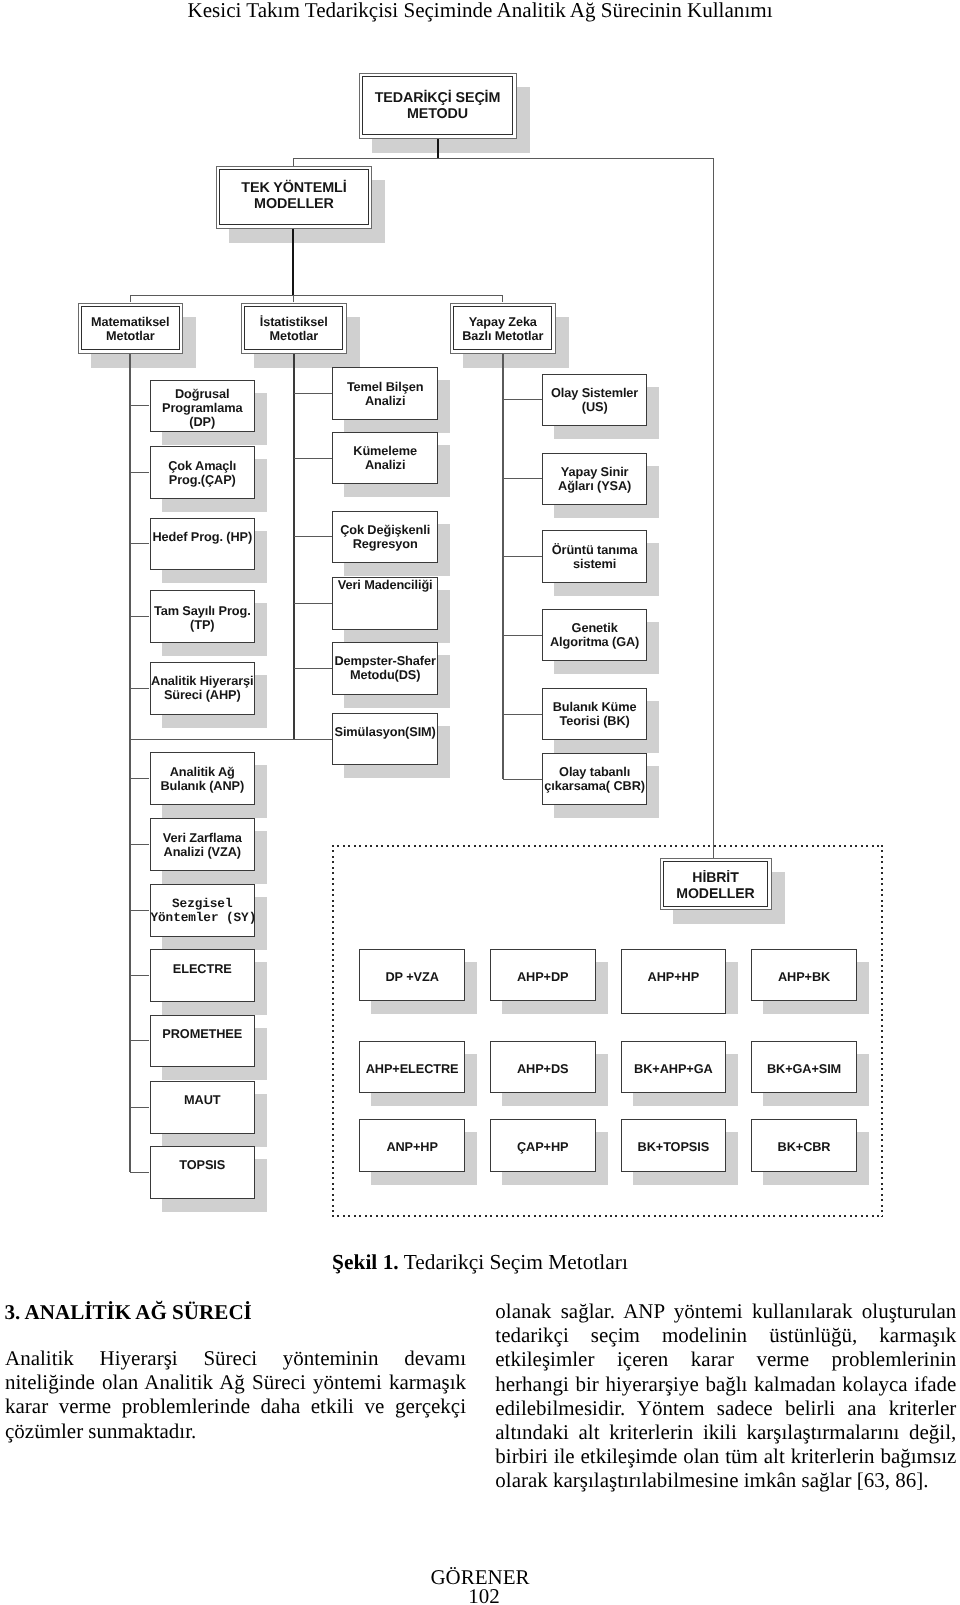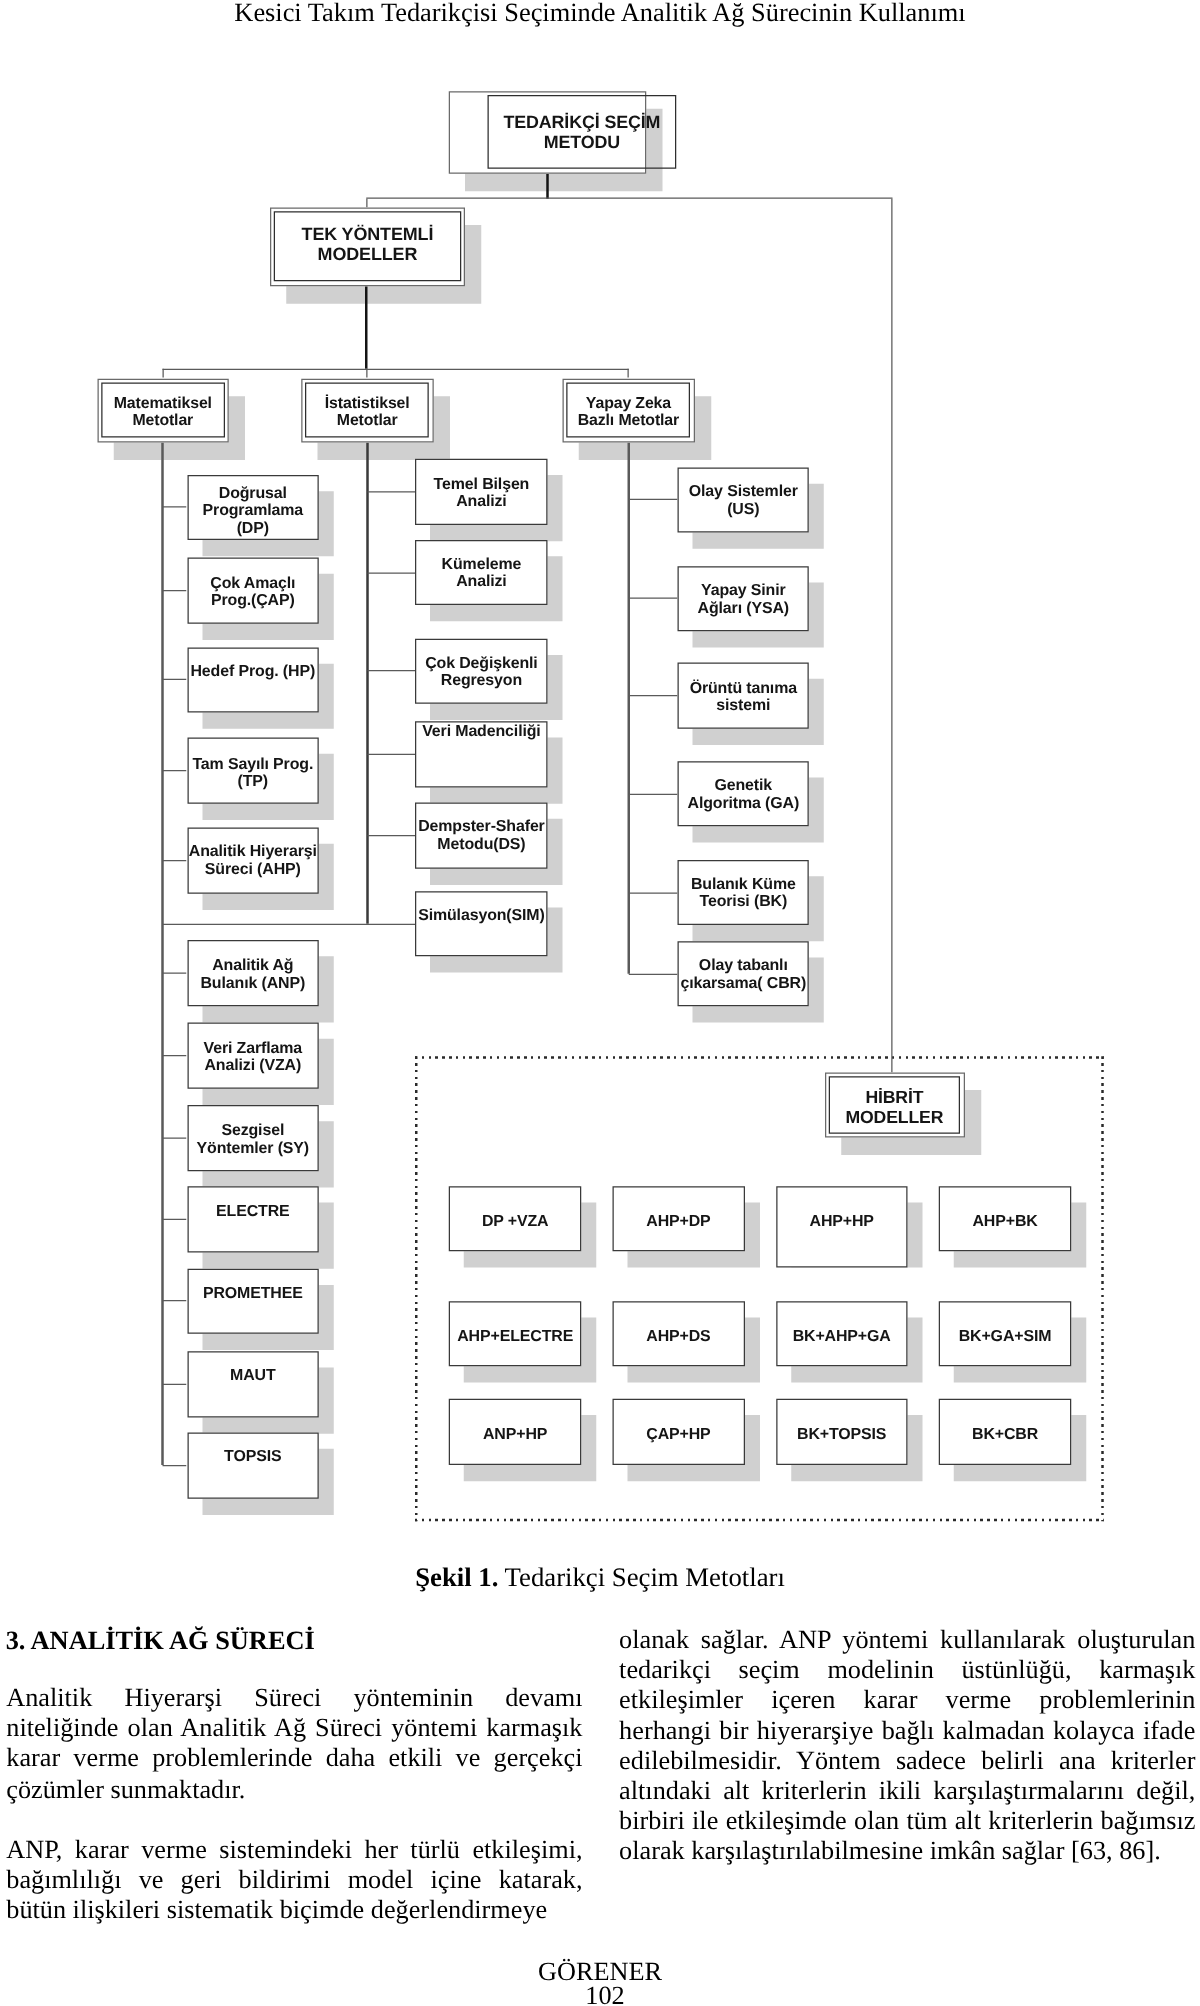--- a/index.html
+++ b/index.html
@@ -31,21 +31,21 @@
   .foot{position:absolute;width:960px;text-align:center;font-size:21px;line-height:22px;}
 </style>
 </head>
 <body>
 
 <div class="hdr">Kesici Takım Tedarikçisi Seçiminde Analitik Ağ Sürecinin Kullanımı</div>
 <div id="diagram">
 <div class="dashbox" style="left:331.9px;top:845.3px;width:551.5px;height:372.0px;"></div>
 <div class="sh" style="left:371.5px;top:86.5px;width:158.0px;height:66.0px;"></div>
     <div class="bx dbl" style="left:358.5px;top:72.5px;width:158.0px;height:66.0px;">
-      <div class="inner" style="font-size:14.30px;line-height:16.00px;padding-top:12.80px;margin-left:28px;">
+      <div class="inner" style="font-size:14.30px;line-height:16.00px;padding-top:12.80px;">
         <span class="tl">TEDARİKÇİ SEÇİM</span>
         <span class="tl">METODU</span>
       </div>
     </div>
 <div class="ln" style="left:436.50px;top:138.50px;width:2.00px;height:20.00px;background:#141414;"></div>
 <div class="ln" style="left:293.40px;top:158.00px;width:421.00px;height:1.00px;background:#5a5a5a;"></div>
 <div class="ln" style="left:292.90px;top:158.50px;width:1.00px;height:7.10px;background:#5a5a5a;"></div>
 <div class="sh" style="left:228.6px;top:179.6px;width:156.7px;height:63.0px;"></div>
     <div class="bx dbl" style="left:215.6px;top:165.6px;width:156.7px;height:63.0px;">
       <div class="inner" style="font-size:14.35px;line-height:16.60px;padding-top:9.60px;">
@@ -125,21 +125,21 @@
       <span class="tl">Bulanık (ANP)</span>
     </div>
 <div class="ln" style="left:129.80px;top:844.10px;width:19.70px;height:1.10px;background:#5a5a5a;"></div>
 <div class="sh" style="left:161.5px;top:831.4px;width:105.5px;height:52.5px;"></div>
     <div class="bx" style="left:149.5px;top:818.4px;width:105.5px;height:52.5px;font-size:12.75px;line-height:14.00px;padding-top:11.38px;">
       <span class="tl">Veri Zarflama</span>
       <span class="tl">Analizi (VZA)</span>
     </div>
 <div class="ln" style="left:129.80px;top:910.10px;width:19.70px;height:1.10px;background:#5a5a5a;"></div>
 <div class="sh" style="left:161.5px;top:897.4px;width:105.5px;height:52.5px;"></div>
-    <div class="bx" style="left:149.5px;top:884.4px;width:105.5px;height:52.5px;font-size:12.75px;line-height:14.00px;padding-top:11.38px;">
+    <div class="bx" style="left:149.5px;top:884.4px;width:105.5px;height:52.5px;font-size:12.75px;line-height:14.00px;padding-top:11.38px;font-family:Liberation Mono, monospace;">
       <span class="tl">Sezgisel</span>
       <span class="tl">Yöntemler (SY)</span>
     </div>
 <div class="ln" style="left:129.80px;top:975.10px;width:19.70px;height:1.10px;background:#5a5a5a;"></div>
 <div class="sh" style="left:161.5px;top:962.4px;width:105.5px;height:52.5px;"></div>
     <div class="bx" style="left:149.5px;top:949.4px;width:105.5px;height:52.5px;font-size:12.75px;line-height:14.00px;padding-top:11.38px;">
       <span class="tl">ELECTRE</span>
     </div>
 <div class="ln" style="left:129.80px;top:1040.40px;width:19.70px;height:1.10px;background:#5a5a5a;"></div>
 <div class="sh" style="left:161.5px;top:1027.7px;width:105.5px;height:52.5px;"></div>
@@ -274,19 +274,18 @@
     </div>
 <div class="sh" style="left:763.3px;top:1132.0px;width:105.5px;height:52.6px;"></div>
     <div class="bx" style="left:751.3px;top:1119.0px;width:105.5px;height:52.6px;font-size:12.75px;line-height:14.00px;padding-top:20.18px;">
       <span class="tl">BK+CBR</span>
     </div>
 </div>
 <div class="cap" style="left:0;top:1250px;width:960px;text-align:center;"><b>Şekil 1.</b> <span>Tedarikçi Seçim Metotları</span></div>
 <div class="secnum" style="left:4.5px;top:1299.5px;"><span>3.</span> <span>ANALİTİK AĞ SÜRECİ</span></div>
 <div class="col" style="left:5px;top:1346px;width:461px;">
     <p style="margin:0 0 24.2px 0;">Analitik Hiyerarşi Süreci yönteminin devamı niteliğinde olan Analitik Ağ Süreci yöntemi karmaşık karar verme problemlerinde daha etkili ve gerçekçi çözümler sunmaktadır.</p>
-    <p style="margin:0;">ANP, karar verme sistemindeki her türlü etkileşimi, bağımlılığı ve geri bildirimi model içine katarak, bütün ilişkileri sistematik biçimde değerlendirmeye</p>
   </div>
 <div class="col" style="left:495.3px;top:1299px;width:461px;">
     <p style="margin:0;">olanak sağlar. ANP yöntemi kullanılarak oluşturulan tedarikçi seçim modelinin üstünlüğü, karmaşık etkileşimler içeren karar verme problemlerinin herhangi bir hiyerarşiye bağlı kalmadan kolayca ifade edilebilmesidir. Yöntem sadece belirli ana kriterler altındaki alt kriterlerin ikili karşılaştırmalarını değil, birbiri ile etkileşimde olan tüm alt kriterlerin bağımsız olarak karşılaştırılabilmesine imkân sağlar [63, 86].</p>
   </div>
 <div class="foot" style="top:1566px;">GÖRENER</div>
 <div class="foot" style="top:1584.5px;padding-left:4px;">102</div>
 
 </body></html>

